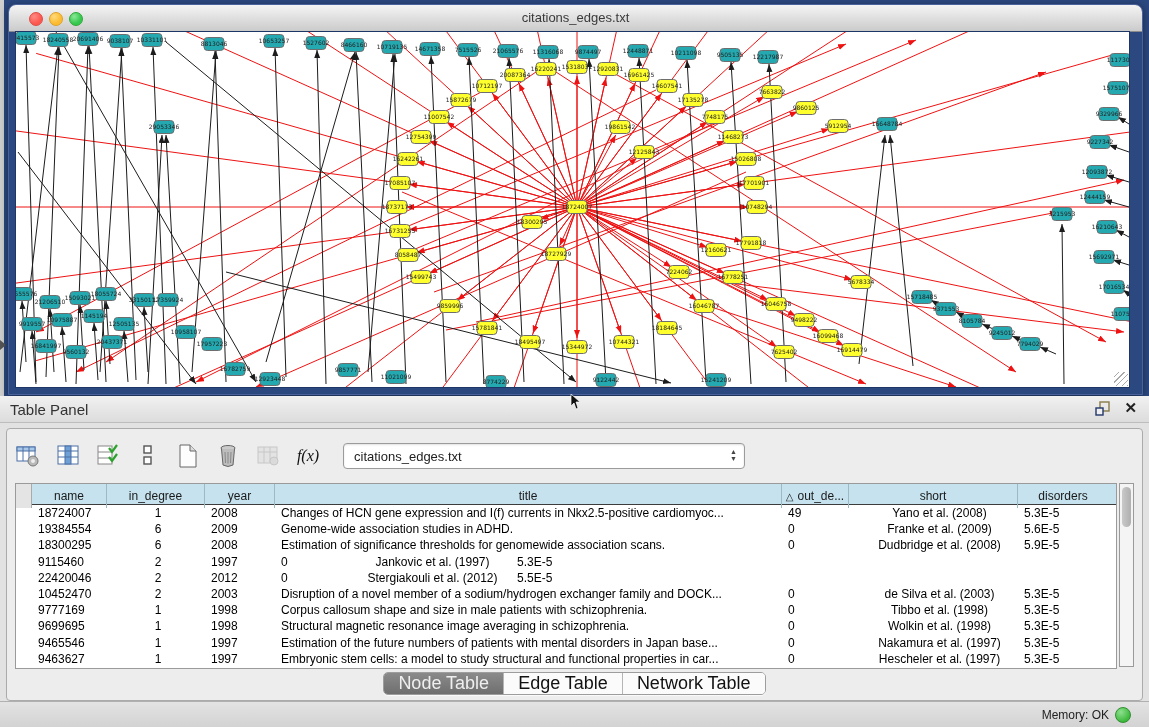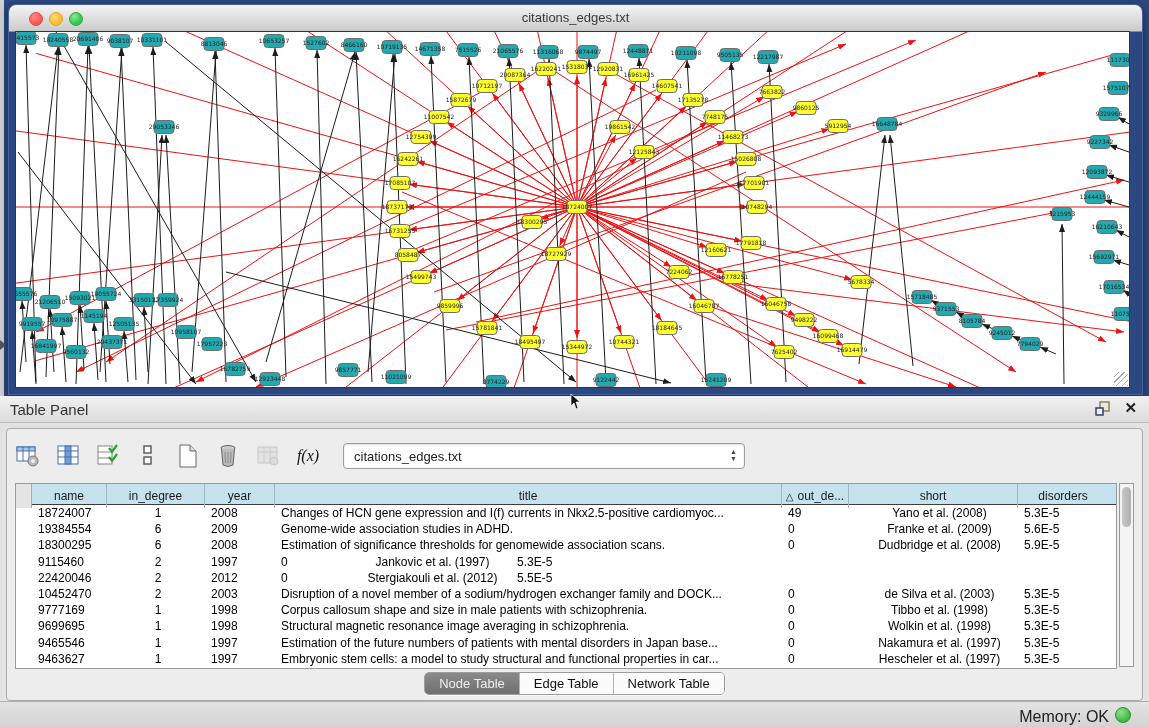--- a/index.html
+++ b/index.html
@@ -41,26 +41,26 @@
   .sort-tri{font-size:10px;margin-right:4px;color:#222;}
   .g-body{font-size:12px;color:#000;}
   .g-row{display:flex;height:16.2px;align-items:center;cursor:default;}
   .g-row .c{box-sizing:border-box;padding:0 2px 0 6px;white-space:nowrap;overflow:hidden;height:16px;line-height:16px;}
   .w0{width:16px;} .w1{width:75px;} .w2{width:98px;text-align:center;} .w3{width:70px;} .w4{width:507px;} .w5{width:67px;} .w6{width:169px;text-align:center;padding-left:14px!important;} .w7{width:90px;}
   .vscroll{position:absolute;right:8px;top:54px;width:15px;height:184px;background:#F4F4F4;border:1px solid #9A9A9A;box-sizing:border-box;}
   .vthumb{position:absolute;left:2px;top:3px;width:9px;height:40px;border-radius:5px;background:linear-gradient(90deg,#C9C9C9,#AFAFAF);cursor:pointer;}
   
   .tabbar{position:absolute;left:0;right:0;top:243px;display:flex;justify-content:center;}
   .seg{display:flex;border:1px solid #9D9D9D;border-radius:5px;overflow:hidden;height:21px;box-shadow:0 1px 1px rgba(255,255,255,.8);}
-  .seg button{border:none;background:#FBFBFB;font-size:13px;padding:0 14px;color:#111;cursor:pointer;border-right:1px solid #B5B5B5;font-family:"Liberation Sans",sans-serif;}
+  .seg button{border:none;background:#FBFBFB;font-size:18px;padding:0 14px;color:#111;cursor:pointer;border-right:1px solid #B5B5B5;font-family:"Liberation Sans",sans-serif;}
   .seg button:last-child{border-right:none;}
   .seg button.sel{background:linear-gradient(#8A8A8A,#6F6F6F);color:#EFEFEF;}
   
   .statusbar{position:absolute;left:0;top:305px;width:1149px;height:26px;background:linear-gradient(#E3E3E3,#D2D2D2);border-top:1px solid #B0B0B0;}
-  .mem-label{position:absolute;right:40px;top:6px;font-size:16px;color:#222;}
+  .mem-label{position:absolute;right:40px;top:6px;font-size:12px;color:#222;}
   .mem-dot{position:absolute;right:18px;top:5px;width:14px;height:14px;border-radius:50%;background:radial-gradient(circle at 35% 30%,#8FE08F,#3DB93D 70%);border:1px solid #2F8F2F;}
 </style>
 </head>
 <body>
 
 <div class="top-region">
   <div class="left-strip"></div>
   <div class="collapse-arrow"></div>
 
   <div class="net-window">

